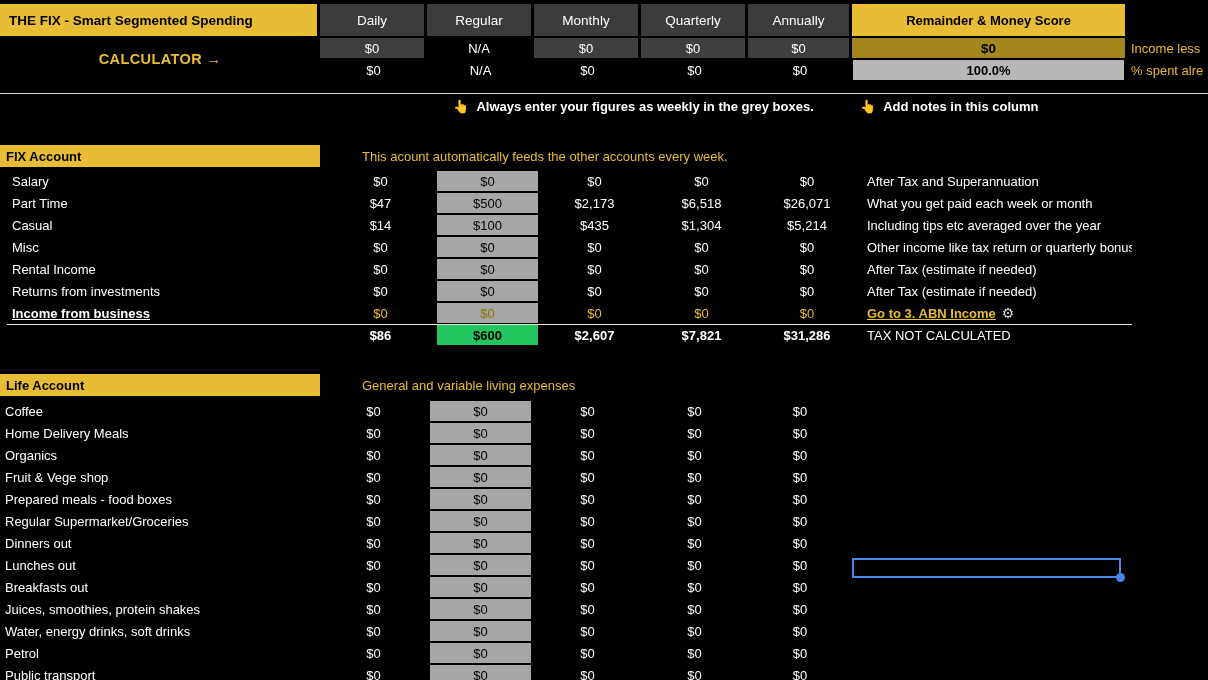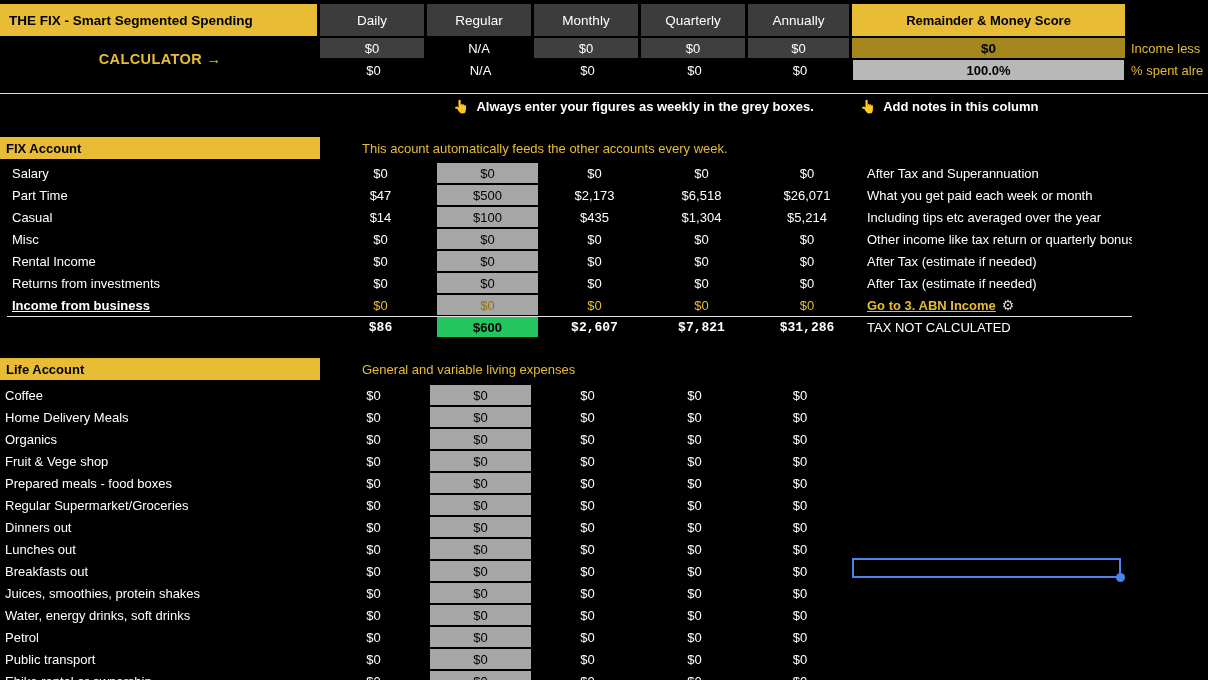--- a/index.html
+++ b/index.html
@@ -18,38 +18,38 @@
   .v2.na{background:#000;}
   .v3{justify-content:center;}
   .rem2{background:#A3871C;color:#000;font-weight:bold;justify-content:center;font-size:13.5px;}
   .score{background:#B8B8B8;color:#000;font-weight:bold;justify-content:center;margin:0 1px;}
   .rightnote{color:#E8BC34;padding-left:6px;}
   .hr{height:1px;background:#DCDCDC;margin-top:13px;}
   .hintrow{height:24px;margin-top:1px;}
   .hint1{grid-column:2/7;justify-content:center;font-weight:bold;padding-left:95px;}
   .hint2{grid-column:7/9;font-weight:bold;padding-left:8px;}
   .picon{color:#E8BC34;margin-right:7px;}
-  .band{height:20px;margin-top:20px;}
+  .band{height:20px;margin-top:28px;}
   .bandtitle{background:#E8BC34;color:#000;font-weight:bold;padding-left:6px;}
   .bandsub{grid-column:2/8;color:#E8BC34;padding-left:42px;}
   .rows{margin-top:3px;padding-left:7px;}
   .rows2{margin-top:4px;}
   .row{height:22px;}
   .label{padding-left:5px;}
   .val{justify-content:center;}
   .wcell{background:#A6A6A6;color:#000;justify-content:center;margin:1px 3px;}
   .note{padding-left:8px;}
   .inc .label{font-weight:bold;text-decoration:underline;}
   .inc .val{color:#E8BC34;}
   .inc .wcell{color:#8F7500;}
   .golink{color:#E8BC34;font-weight:bold;text-decoration:underline;cursor:pointer;}
   .gear{margin-left:6px;color:#D8D8D8;font-size:14px;}
   .total{position:relative;}
   .total::before{content:"";position:absolute;left:0;top:0;width:1125px;height:1px;background:#E3E3E3;}
-  .total .label,.total .val{font-weight:bold;font-family:Liberation Mono, monospace;}
+  .total .label,.total .val{font-weight:bold;}
   .total .wcell{background:#22c55e;font-weight:bold;}
   .selected-cell{position:absolute;left:852px;top:558px;width:269px;height:20px;border:2px solid #4A86E8;}
   .handle{position:absolute;right:-6px;bottom:-6px;width:9px;height:9px;border-radius:50%;background:#4A86E8;}
 </style>
 </head>
 <body>
 
 <div class="sheet">
 
   <div class="tophead">

